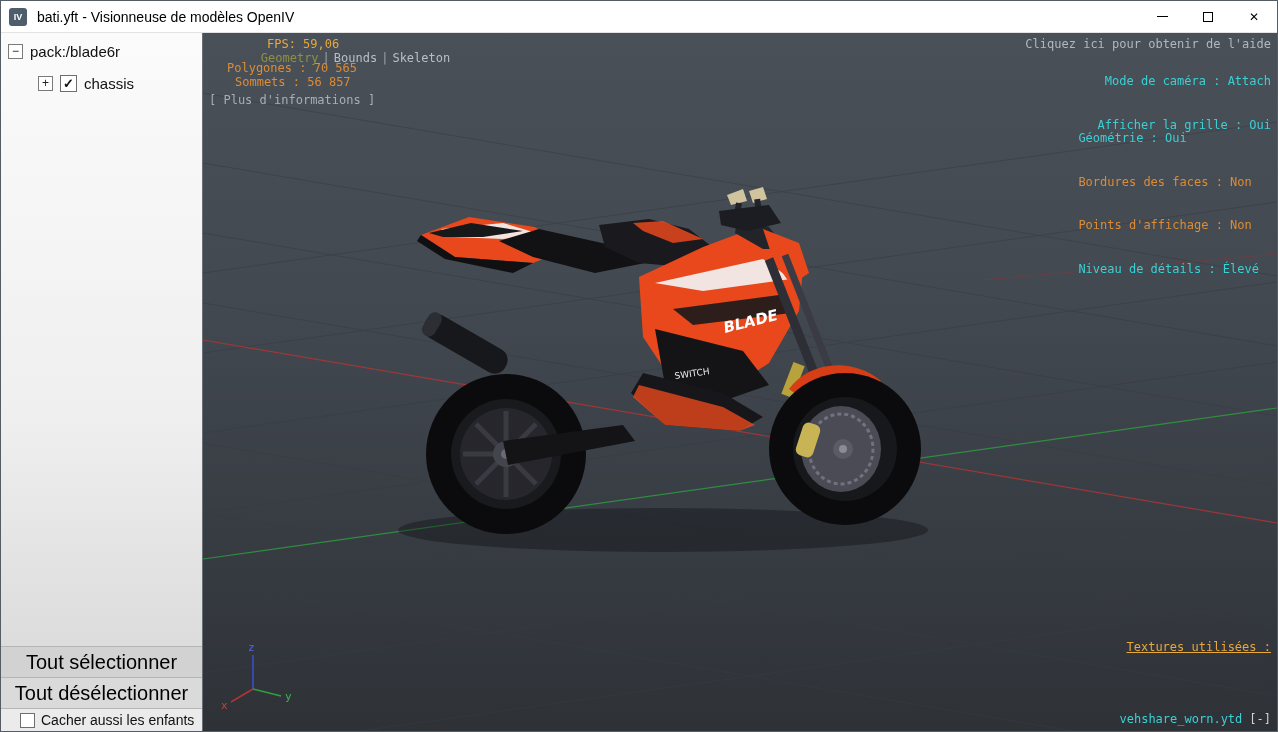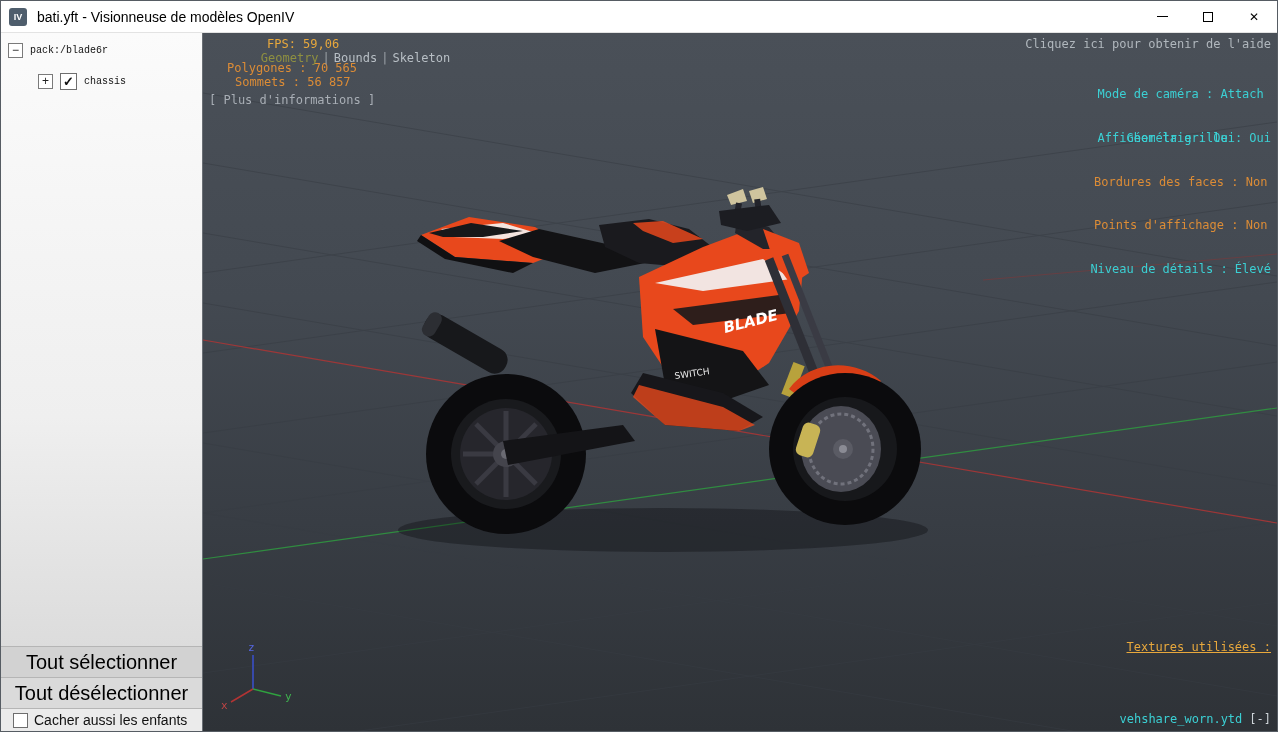--- a/index.html
+++ b/index.html
@@ -26,44 +26,44 @@
            background:linear-gradient(180deg,#fbfbfb 0%,#efefef 55%,#dcdcdc 88%,#cccccc 100%);}
   .tree-row{display:flex;align-items:center;gap:7px;}
   .root-row{margin:10px 0 0 7px;}
   .child-row{margin:15px 0 0 37px;}
   .expander{width:15px;height:15px;flex:0 0 15px;border:1px solid #7a7a7a;background:#fff;color:#222;
             font-size:12px;line-height:13px;text-align:center;}
   .checkbox{width:17px;height:17px;flex:0 0 17px;border:1px solid #6e6e6e;background:#fff;
             display:flex;align-items:center;justify-content:center;}
   .checkbox.small{width:15px;height:15px;flex:0 0 15px;}
   .checkmark{font-size:13px;font-weight:bold;color:#111;line-height:1;}
-  .tree-label{font-size:10px;color:#111;white-space:nowrap;font-family:Liberation Mono, monospace;}
+  .tree-label{font-size:15px;color:#111;white-space:nowrap;}
   .side-btn{position:absolute;left:0;width:100%;height:31px;border:none;border-top:1px solid #b5b5b5;
             font-family:inherit;font-size:20px;color:#000;cursor:default;}
   .btn-select{top:613px;background:#d2d2d2;}
   .btn-deselect{top:644px;background:#dadada;}
   .hide-row{position:absolute;top:675px;left:0;width:100%;height:23px;background:#ebebeb;border-top:1px solid #b5b5b5;
-            display:flex;align-items:center;gap:6px;padding-left:12px;text-align:right;}
+            display:flex;align-items:center;gap:6px;padding-left:19px;text-align:right;}
   .hide-label{font-size:14px;color:#111;white-space:nowrap;}
   
   .viewport{flex:1;position:relative;overflow:hidden;font-family:"DejaVu Sans Mono",monospace;font-size:12px;
             background:linear-gradient(180deg,#4a5058 0%,#434951 38%,#383d44 70%,#2e3237 100%);}
   .scene{position:absolute;inset:0;width:100%;height:100%;display:block;}
   .ov{position:absolute;white-space:pre;}
   .fps{left:64px;top:4px;color:var(--accent-yellow);}
   .polys{left:24px;top:28px;color:var(--accent-orange);}
   .verts{left:32px;top:42px;color:var(--accent-orange);}
   .more-info{left:6px;top:60px;color:var(--text-gray);}
   .modes{left:0;right:0;top:4px;text-align:left;color:var(--text-gray);}
   .mode{color:#b8bfc5;}
   .mode.active{color:var(--accent-olive);}
   .sep{color:#9aa0a6;margin:0 4px;}
   .help{right:6px;top:4px;color:#b0b7bd;}
-  .cam-block{right:6px;top:25px;text-align:left;line-height:14.5px;}
-  .opt-block{right:6px;top:69px;text-align:center;line-height:14.5px;}
+  .cam-block{right:6px;top:12px;text-align:right;line-height:14.5px;}
+  .opt-block{right:18px;top:69px;text-align:left;line-height:14.5px;}
   .c-cyan{color:var(--accent-cyan);}
   .c-orange{color:var(--accent-orange);}
   .tex-block{right:6px;top:569px;text-align:right;line-height:18px;}
   .tex-title{color:var(--accent-yellow);text-decoration:underline;}
   .tex-remove{color:var(--text-light);margin-left:7px;}
 </style>
 </head>
 <body>
 
 <div class="window">

